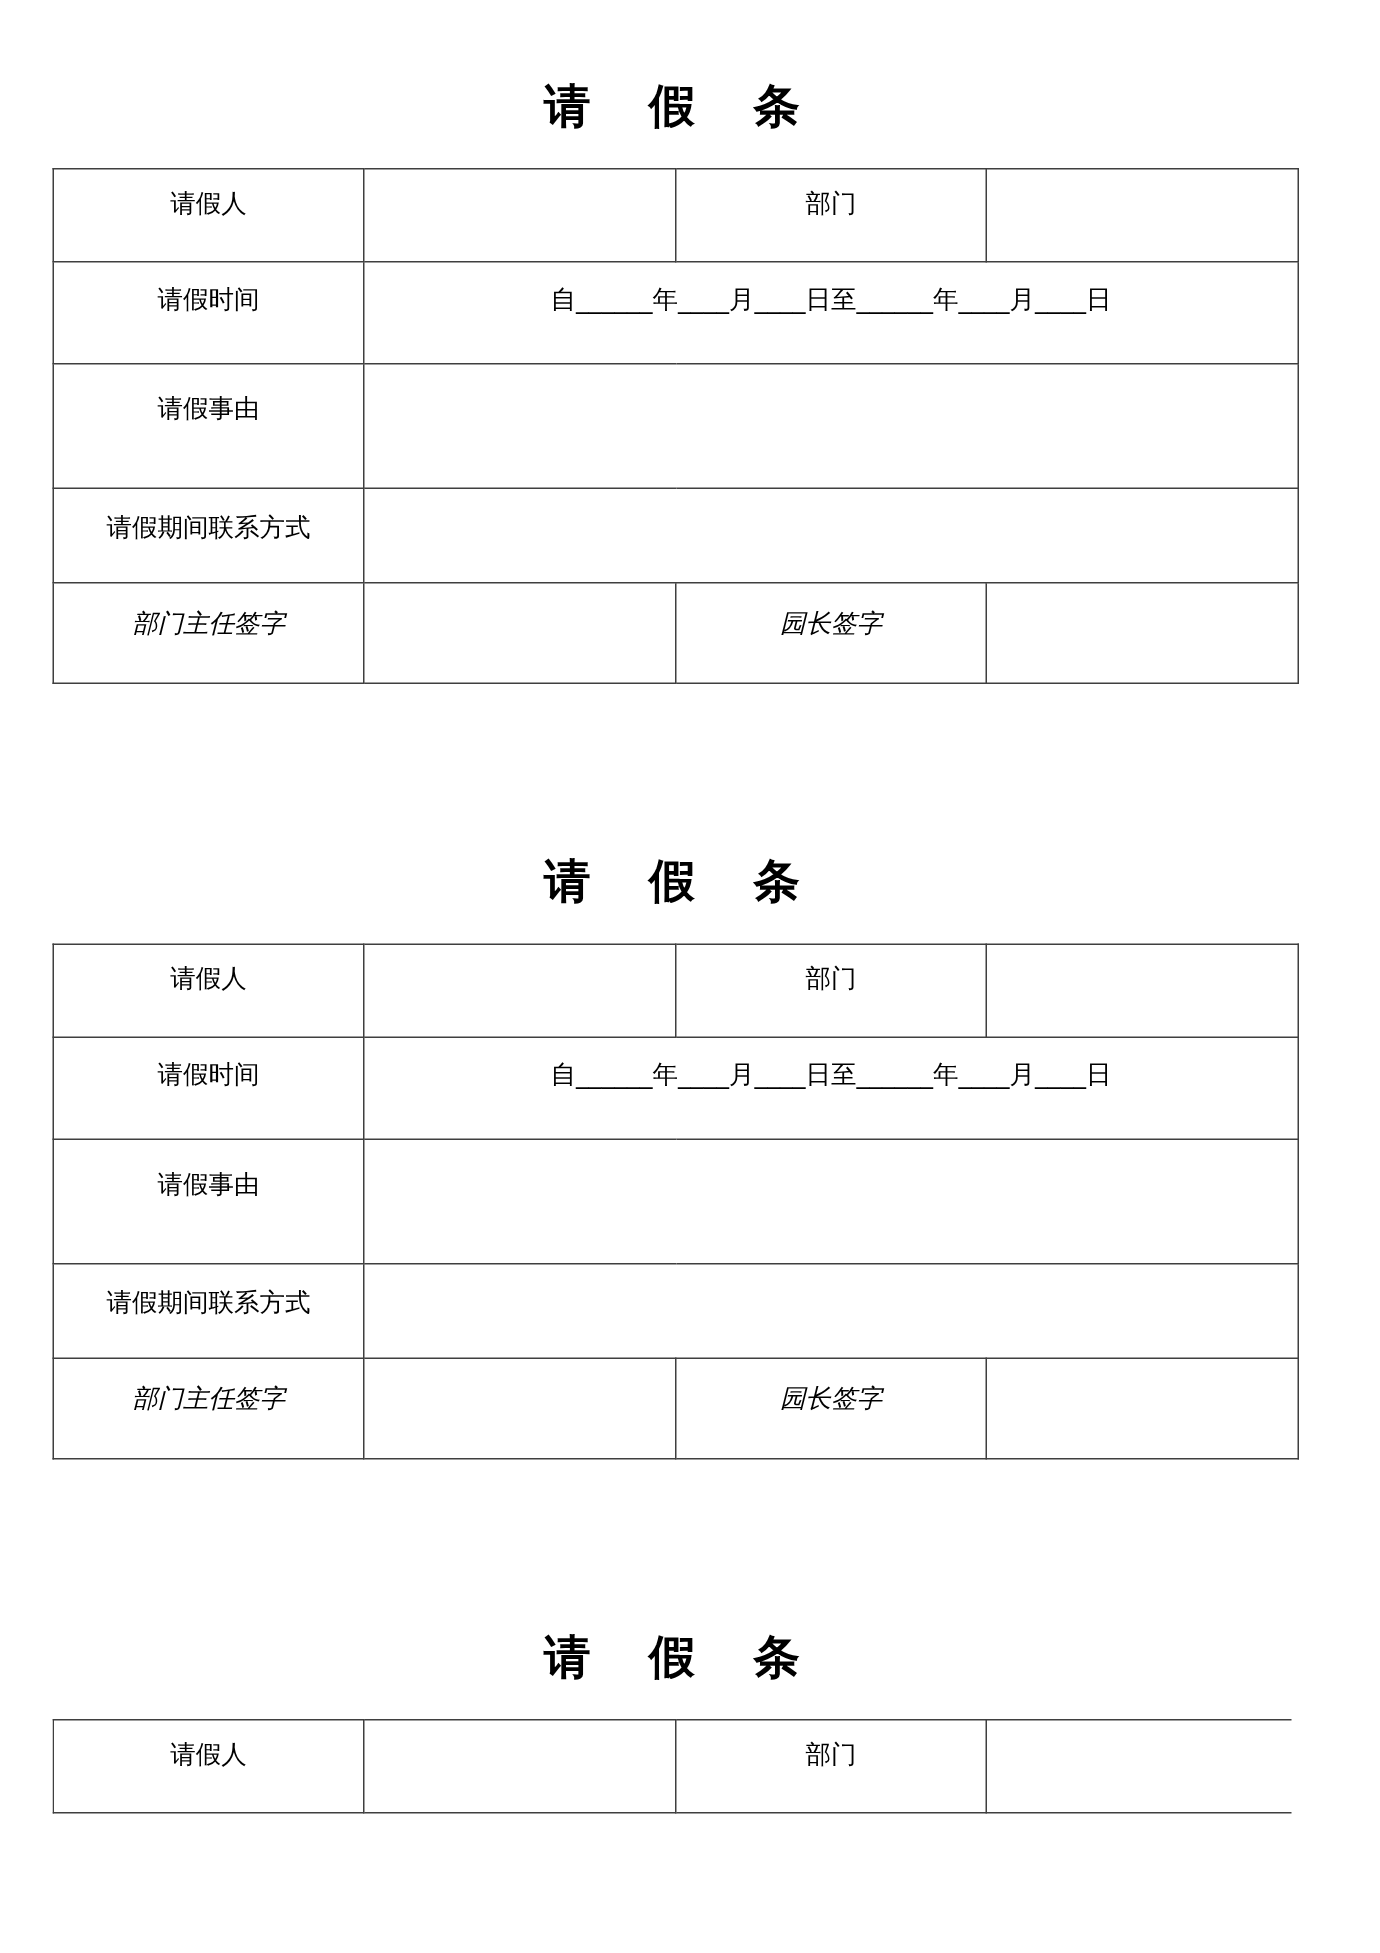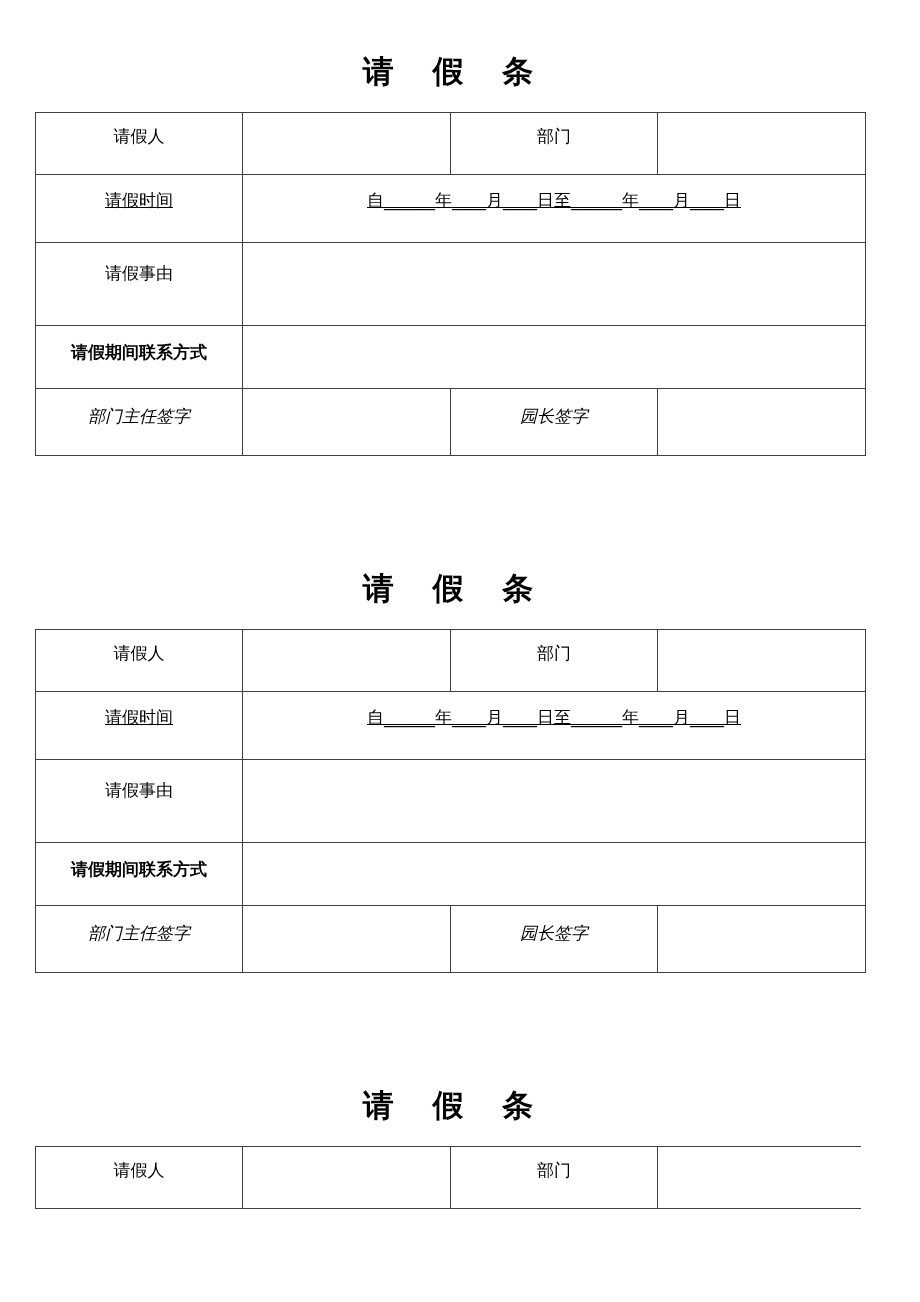--- a/index.html
+++ b/index.html
@@ -68,21 +68,21 @@
     width: 207px;
   }
   td.label-cell-2 {
     width: 206px;
   }
   td.blank-b {
     width: 207px;
   }
 
   .row-h1 { height: 62px; }
-  .row-h2 { height: 68px; text-decoration: underline; }
+  .row-h2 { height: 68px; }
   .row-h3 { height: 83px; }
   .row-h4 { height: 63px; }
   .row-h5 { height: 67px; font-style: italic; }
 
   .date-cell {
     text-align: center;
     letter-spacing: 0px;
     white-space: nowrap;
     font-size: 17px;
   }
@@ -93,21 +93,21 @@
 
   
   td.label-cell .cell-text,
   td.label-cell-2 .cell-text {
     position: relative;
     top: -6px;
   }
   .row-h1 td .cell-text { top: -7px; }
   .row-h2 td .cell-text { top: -8px; }
   .row-h3 td .cell-text { top: -9px; font-family: Liberation Mono, monospace; }
-  .row-h4 td .cell-text { top: -4px; font-weight: bold; }
+  .row-h4 td .cell-text { top: -4px; }
   .row-h5 td .cell-text { top: -5px; }
 
   .date-cell .cell-text { position: relative; top: -8px; }
 
   
   #block-1 { top: 54px; }
   #block-1 .form-title { margin-bottom: 22px; }
 
   #block-2 { top: 571px; }
   #block-2 .form-title { margin-bottom: 22px; }

